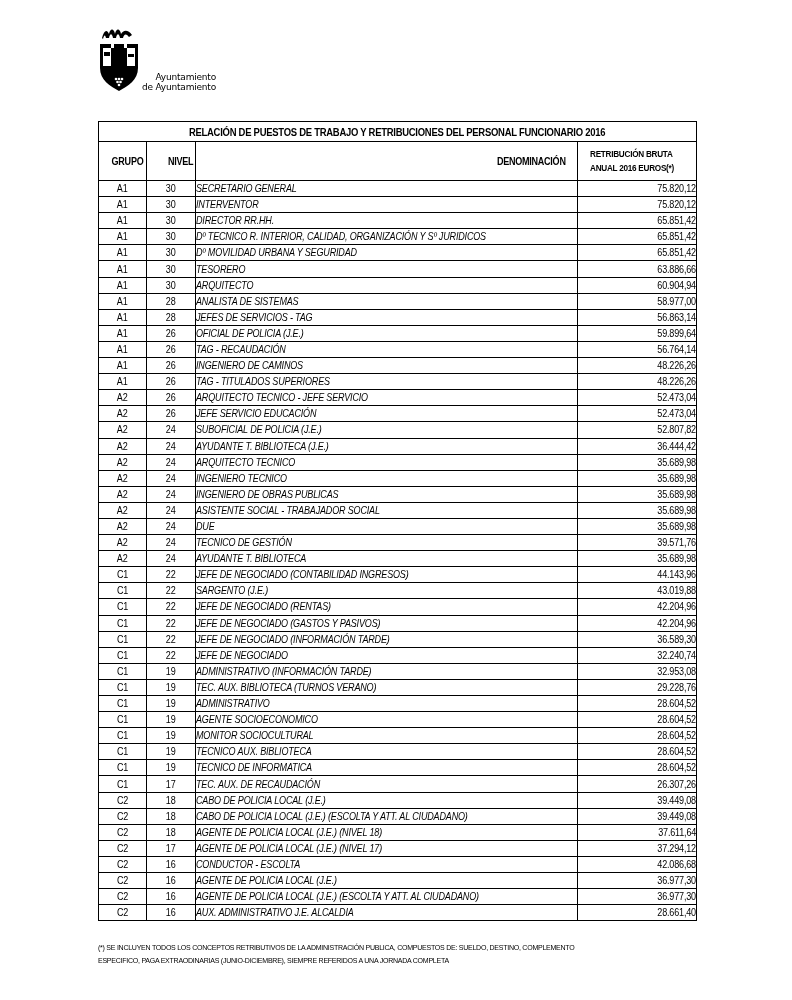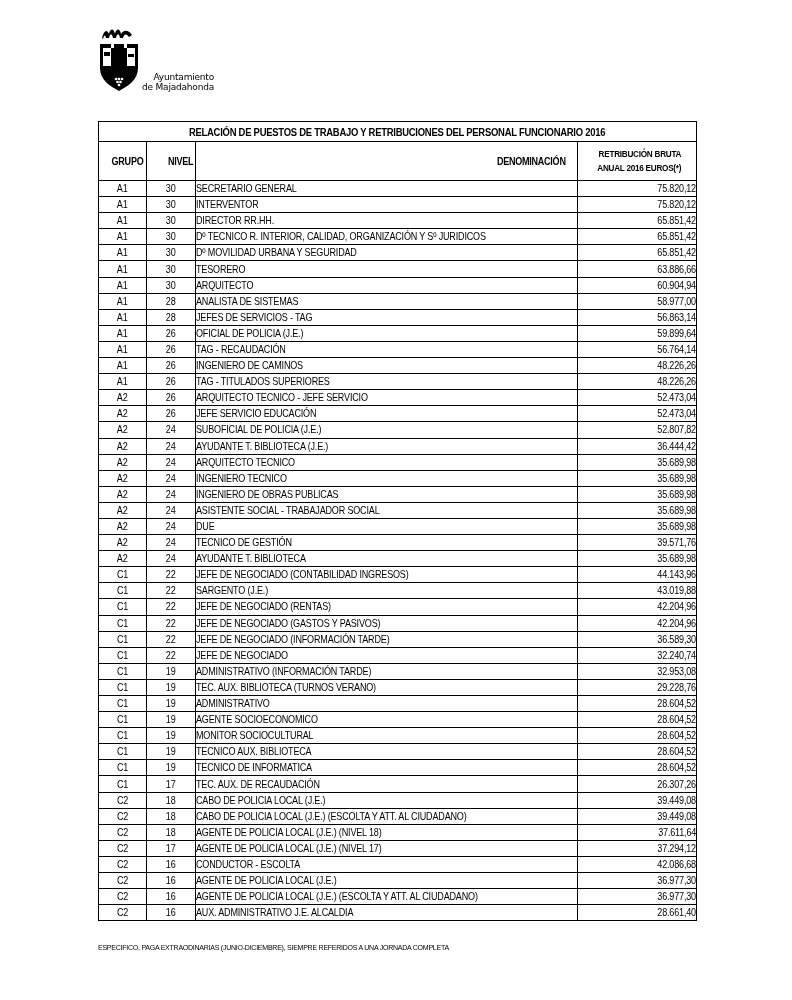--- a/index.html
+++ b/index.html
@@ -10,24 +10,24 @@
   .logo-text { position: absolute; left: 44px; top: 48px; font-size: 9px; line-height: 10px;
                font-family: "DejaVu Sans", sans-serif; letter-spacing: -0.2px; }
   table.rpt { position: absolute; left: 98px; top: 121px; width: 598px; border-collapse: collapse;
               table-layout: fixed; }
   table.rpt td, table.rpt th { border: 1px solid #000; padding: 0; overflow: hidden; white-space: nowrap; }
   .title-cell { height: 19px; text-align: center; font-weight: bold; font-size: 11px;
                 transform-origin: center; letter-spacing: -0.3px; }
   .hdr th { height: 38px; font-weight: bold; font-size: 10.5px; letter-spacing: -0.3px; }
   .hdr .h-grupo, .hdr .h-nivel { text-align: right; }
   .hdr .h-denom { text-align: right; padding-left: 10px; }
-  .hdr .h-retrib { text-align: right; padding-left: 12px; font-size: 9.5px; line-height: 14px; white-space: normal; }
+  .hdr .h-retrib { text-align: left; padding-left: 12px; font-size: 9.5px; line-height: 14px; white-space: normal; }
   tr.row td { height: 15.1px; font-size: 10.5px; line-height: 15px; letter-spacing: -0.2px; }
   td.c-grupo, td.c-nivel { text-align: center; }
-  td.c-denom { text-align: left; padding-left: 2px; }
+  td.c-denom { text-align: left; padding-left: 2px; font-style: italic; }
   td.c-retrib { text-align: right; padding-right: 2px; }
   .cond { display: inline-block; transform: scaleX(0.86); transform-origin: left center; }
   .cond-c { display: inline-block; transform: scaleX(0.86); transform-origin: center center; }
   .cond-r { display: inline-block; transform: scaleX(0.86); transform-origin: right center; }
   .footnote { position: absolute; left: 98px; top: 941px; width: 600px; font-size: 8px; line-height: 13px;
               letter-spacing: -0.3px; }
   .footnote span { display: inline-block; transform: scaleX(0.88); transform-origin: left center; white-space: nowrap; }
 </style>
 </head>
 <body>
@@ -44,21 +44,21 @@
     <rect x="30" y="30" width="6" height="3" fill="#000"></rect>
     <circle cx="18" cy="55" r="1.3" fill="#fff"></circle>
       <circle cx="21" cy="55" r="1.3" fill="#fff"></circle>
       <circle cx="24" cy="55" r="1.3" fill="#fff"></circle>
     <circle cx="19.5" cy="58" r="1.3" fill="#fff"></circle>
       <circle cx="22.5" cy="58" r="1.3" fill="#fff"></circle>
     <circle cx="21" cy="61" r="1.3" fill="#fff"></circle>
   </svg>
   <div class="logo-text">
     <div>Ayuntamiento</div>
-    <div>de Majadahonda</div>
+    <div>de Ayuntamiento</div>
   </div>
 </div>
 
 <table class="rpt">
   <colgroup>
     <col style="width:48px">
     <col style="width:49px">
     <col style="width:382px">
     <col style="width:119px">
   </colgroup>
@@ -350,14 +350,15 @@
       <tr class="row">
         <td class="c-grupo"><span class="cond-c">C2</span></td>
         <td class="c-nivel"><span class="cond-c">16</span></td>
         <td class="c-denom"><span class="cond">AUX. ADMINISTRATIVO J.E. ALCALDIA</span></td>
         <td class="c-retrib"><span class="cond-r">28.661,40</span></td>
       </tr>
     </tbody>
 </table>
 
 <div class="footnote">
+  <div><span>(*) SE INCLUYEN TODOS LOS CONCEPTOS RETRIBUTIVOS DE LA ADMINISTRACIÓN PUBLICA, COMPUESTOS DE: SUELDO, DESTINO, COMPLEMENTO</span></div>
   <div><span>ESPECIFICO, PAGA EXTRAODINARIAS (JUNIO-DICIEMBRE), SIEMPRE REFERIDOS A UNA JORNADA COMPLETA</span></div>
 </div>
 
 </body></html>

